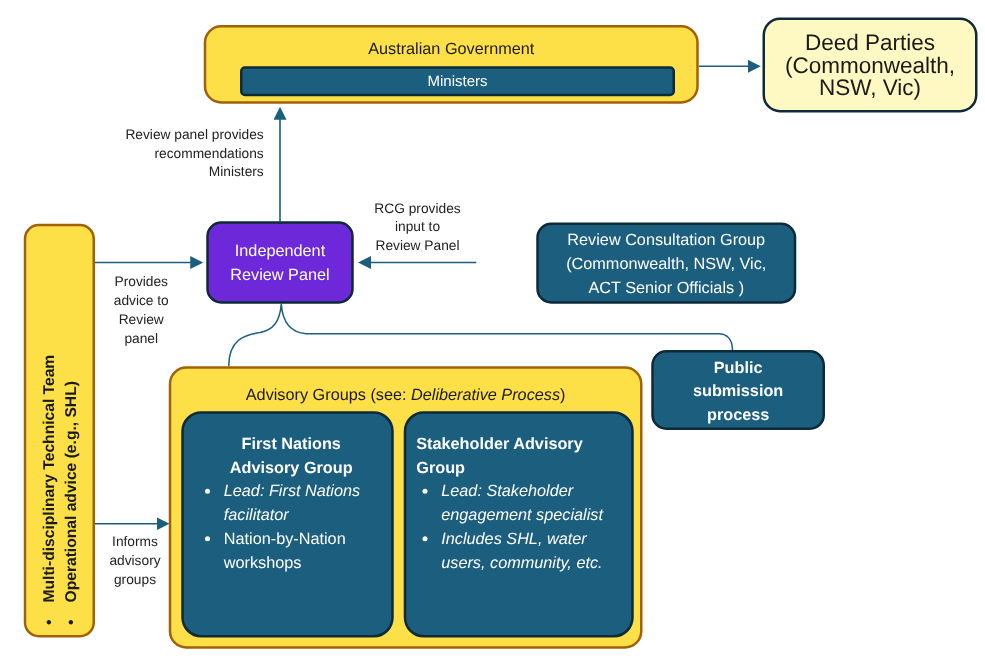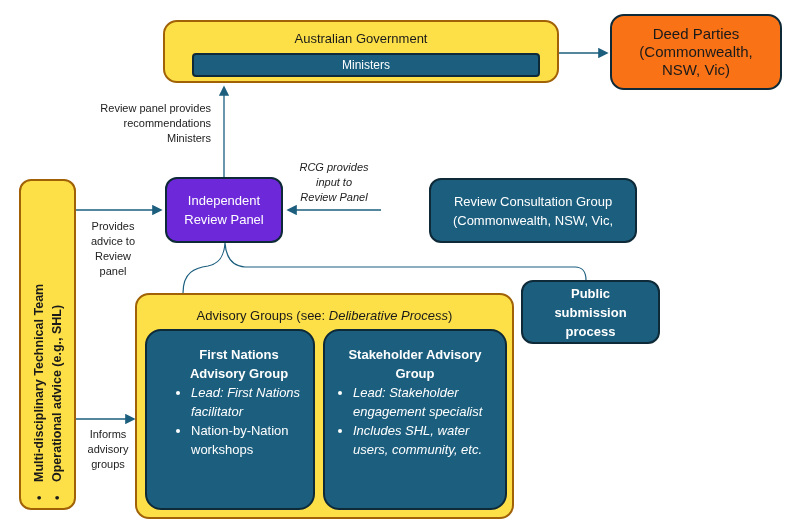--- a/index.html
+++ b/index.html
@@ -39,46 +39,47 @@
   <path d="M183,293 C183,272 195,268 208,266 C218,264 224,258 225,243 C226,258 232,266 245,267 L575,267 C582,267 586,272 586,280" fill="none" stroke="#1b5e7e" stroke-width="1.2"></path>
 </svg>
 
 <div class="box outline" style="left:163px;top:20px;width:396px;height:63px;border-radius:14px;">
   <div style="position:absolute;left:0;right:0;top:9px;text-align:center;font-size:13px;">Australian Government</div>
   <div class="box blue center" style="left:27px;top:31px;width:348px;height:24px;border-radius:4px;font-size:12px;">
     <span>Ministers</span>
   </div>
 </div>
 
-<div class="box center" style="left:610px;top:14px;width:172px;height:76px;background:#f97316;border:2px solid #0e2a38;border-radius:14px;font-size:15px;line-height:18px;">
+<div class="box center" style="left:610px;top:14px;width:172px;height:76px;background:#fef9c3;border:2px solid #0e2a38;border-radius:14px;font-size:18px;line-height:18px;">
   <span>Deed Parties</span>
   <span>(Commonwealth,</span>
   <span>NSW, Vic)</span>
 </div>
 
 <div class="lbl" style="left:60px;top:101px;width:151px;text-align:right;">
   <div>Review panel provides</div>
   <div>recommendations</div>
   <div>Ministers</div>
 </div>
 
 <div class="box center" style="left:165px;top:177px;width:118px;height:66px;background:#6d28d9;border:2px solid #0e2a38;color:#fff;font-size:13px;line-height:19px;">
   <span>Independent</span>
   <span>Review Panel</span>
 </div>
 
-<div class="lbl" style="left:290px;top:160px;width:88px;text-align:center;font-style:italic;">
+<div class="lbl" style="left:290px;top:160px;width:88px;text-align:center;">
   <div>RCG provides</div>
   <div>input to</div>
   <div>Review Panel</div>
 </div>
 
 <div class="box blue center" style="left:381px;top:178px;width:208px;height:65px;font-size:13px;line-height:19px;margin-left:48px;">
   <span>Review Consultation Group</span>
   <span>(Commonwealth, NSW, Vic,</span>
+  <span>ACT Senior Officials )</span>
 </div>
 
 <div class="box outline" style="left:19px;top:179px;width:57px;height:331px;">
   <div style="position:absolute;left:50%;top:50%;width:310px;transform:translate(-50%,-50%) rotate(-90deg);font-size:12.5px;font-weight:bold;line-height:18px;">
     <div style="display:flex;">
         <span style="width:18px;">•</span>
         <span>Multi-disciplinary Technical Team</span>
       </div>
     <div style="display:flex;">
         <span style="width:18px;">•</span>
@@ -98,33 +99,33 @@
   <div>Informs</div>
   <div>advisory</div>
   <div>groups</div>
 </div>
 
 <div class="box outline" style="left:135px;top:293px;width:379px;height:226px;border-radius:14px;">
   <div style="position:absolute;left:0;right:0;top:13px;text-align:center;font-size:13px;">
     <span>Advisory Groups (see: </span><span class="it">Deliberative Process</span><span>)</span>
   </div>
 
-  <div class="box blue" style="left:8px;top:34px;width:170px;height:181px;border-radius:16px;font-size:13px;line-height:19px;padding:14px 6px 0 24px;">
+  <div class="box blue" style="left:8px;top:34px;width:170px;height:181px;border-radius:16px;font-size:13px;line-height:19px;padding:14px 6px 0 12px;">
     <div class="bold" style="text-align:center;">
       <div>First Nations</div>
       <div>Advisory Group</div>
     </div>
     <ul>
       <li class="it">Lead: First Nations facilitator</li>
       <li>Nation-by-Nation workshops</li>
     </ul>
   </div>
 
   <div class="box blue" style="left:186px;top:34px;width:184px;height:181px;border-radius:16px;font-size:13px;line-height:19px;padding:14px 8px 0 8px;">
-    <div class="bold" style="text-align:center;">
+    <div class="bold" style="">
       <div>Stakeholder Advisory</div>
       <div>Group</div>
     </div>
     <ul>
       <li class="it">Lead: Stakeholder engagement specialist</li>
       <li class="it">Includes SHL, water users, community, etc.</li>
     </ul>
   </div>
 </div>
 

